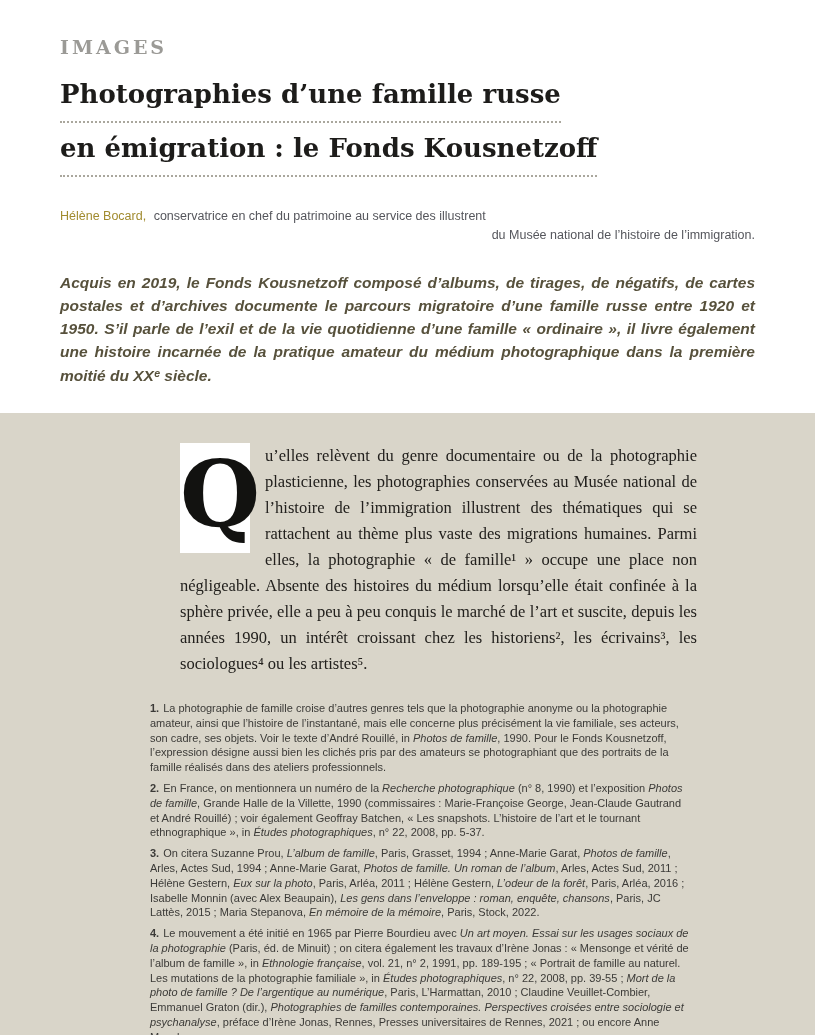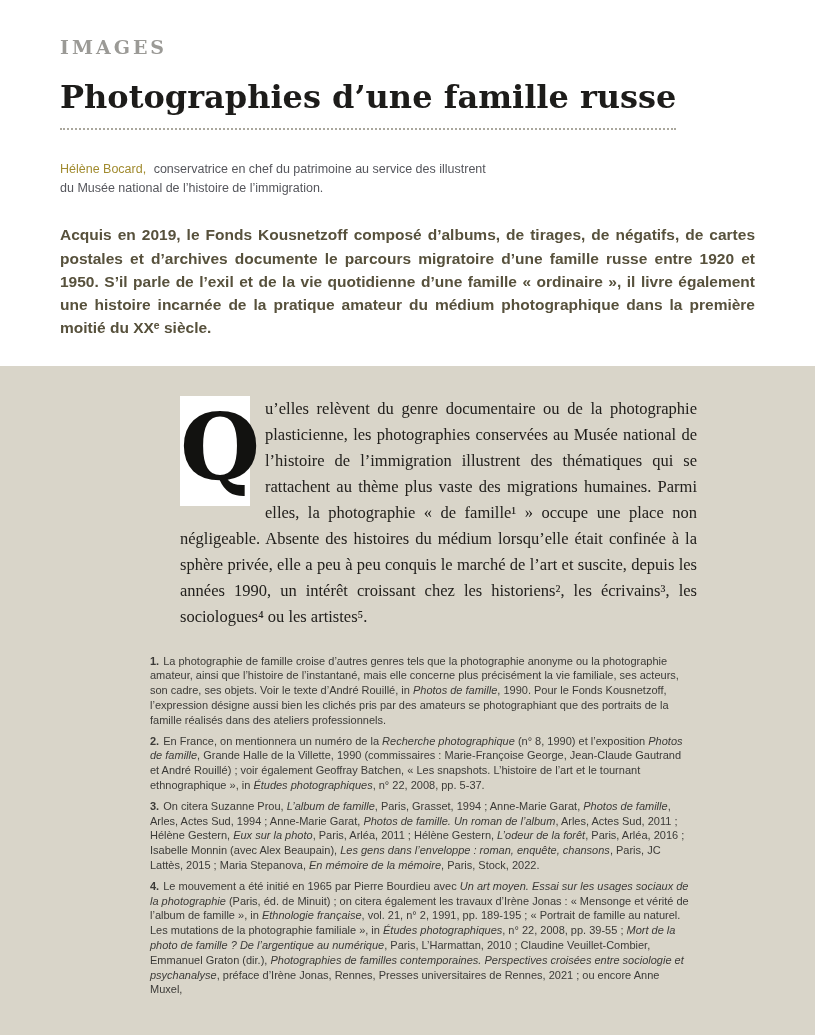--- a/index.html
+++ b/index.html
@@ -23,21 +23,21 @@
     font-weight: bold;
     font-size: 19px;
     letter-spacing: 3px;
     color: #9b9a96;
   }
 
   .title {
     margin: 22px 0 0 0;
     font-family: "DejaVu Serif", serif;
     font-weight: bold;
-    font-size: 32px;
+    font-size: 26px;
     line-height: 1.12;
     color: #1d1c1a;
   }
   .title-line {
     display: table;
     border-bottom: 2px dotted #aaa79d;
     padding-bottom: 12px;
     margin-bottom: 11px;
   }
 
@@ -45,29 +45,30 @@
     margin: 30px 0 0 0;
     font-size: 12.5px;
     line-height: 1.5;
     color: #55565c;
   }
   .author-name {
     font-weight: normal;
     color: var(--gold, #a18b2f);
     margin-right: 4px;
   }
-  .block { display: block; }
+  .block { display: block; text-align: right; }
 
   .lead {
     margin: 26px 0 0 0;
     font-weight: bold;
     font-size: 15.5px;
     line-height: 1.5;
     color: var(--lead, #57513c);
     text-align: justify;
+    font-style: italic;
   }
 
   
   .beige {
     flex: 1;
     background: var(--beige, #d9d5c9);
     padding: 30px 118px 0 150px;
   }
 
   .bodypara {
@@ -108,20 +109,21 @@
 </head>
 <body>
 
 <div class="page">
 
   <header class="head">
     <div class="kicker">IMAGES</div>
 
     <h1 class="title">
       <span class="title-line">Photographies d’une famille russe</span>
+      <span class="title-line">en émigration : le Fonds Kousnetzoff</span>
     </h1>
 
     <p class="author">
       <span class="author-name">Hélène Bocard,</span>
       <span class="author-role">conservatrice en chef du patrimoine au service des illustrent</span>
       <span class="author-role block">du Musée national de l’histoire de l’immigration.</span>
     </p>
 
     <p class="lead">Acquis en 2019, le Fonds Kousnetzoff composé d’albums, de tirages, de négatifs, de cartes postales et d’archives documente le parcours migratoire d’une famille russe entre 1920 et 1950. S’il parle de l’exil et de la vie quotidienne d’une famille « ordinaire », il livre également une histoire incarnée de la pratique amateur du médium photographique dans la première moitié du XXᵉ siècle.</p>
   </header>

